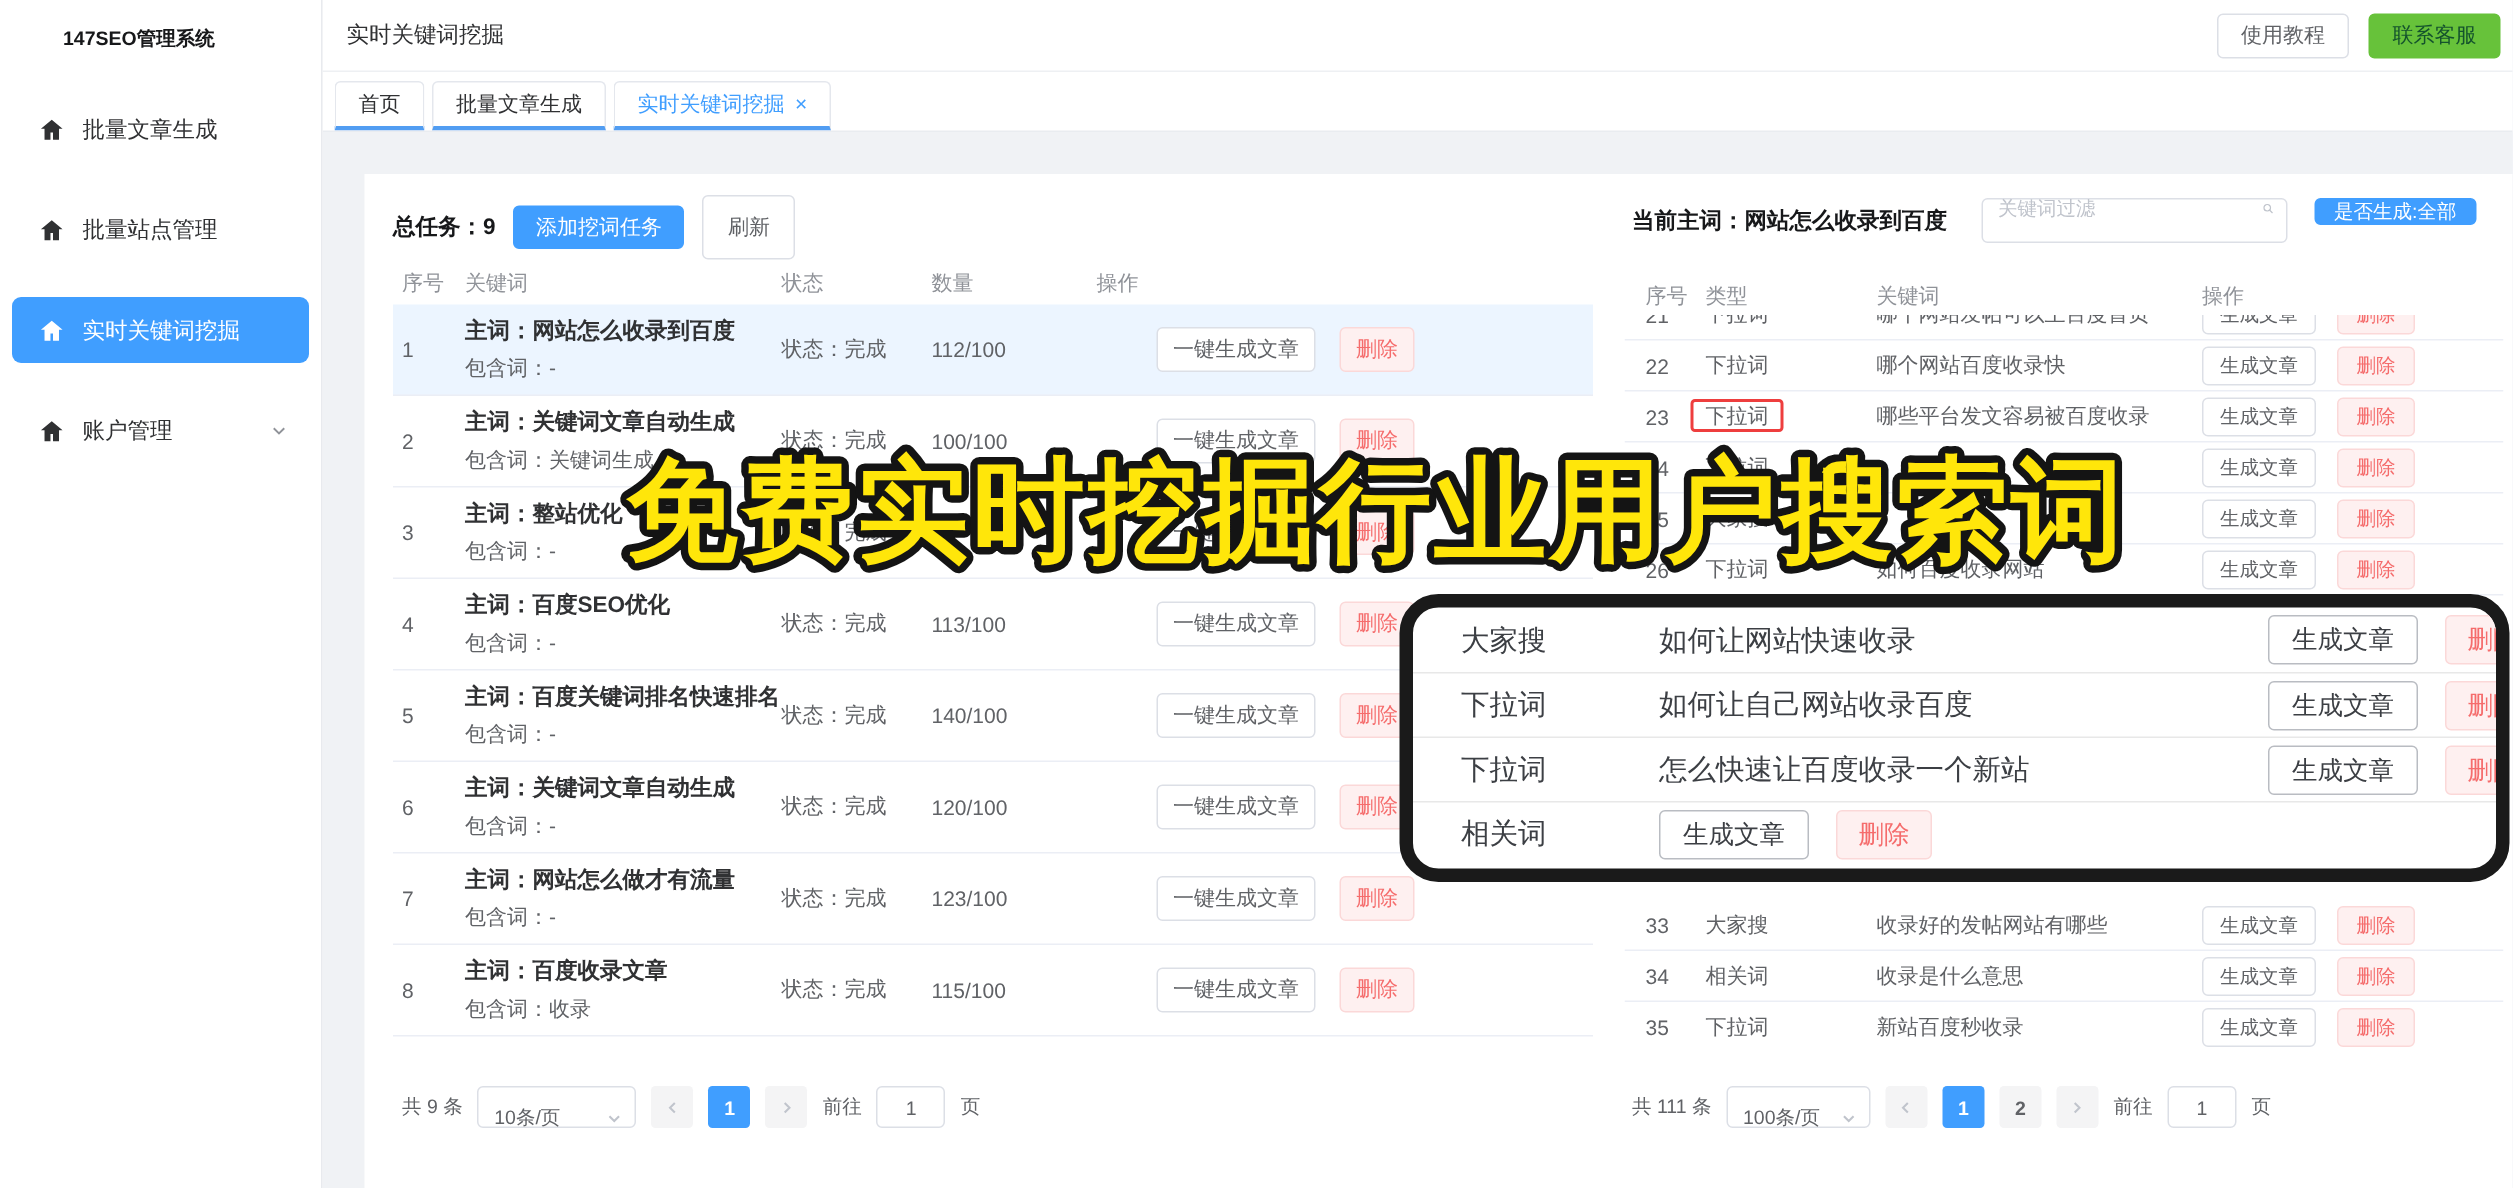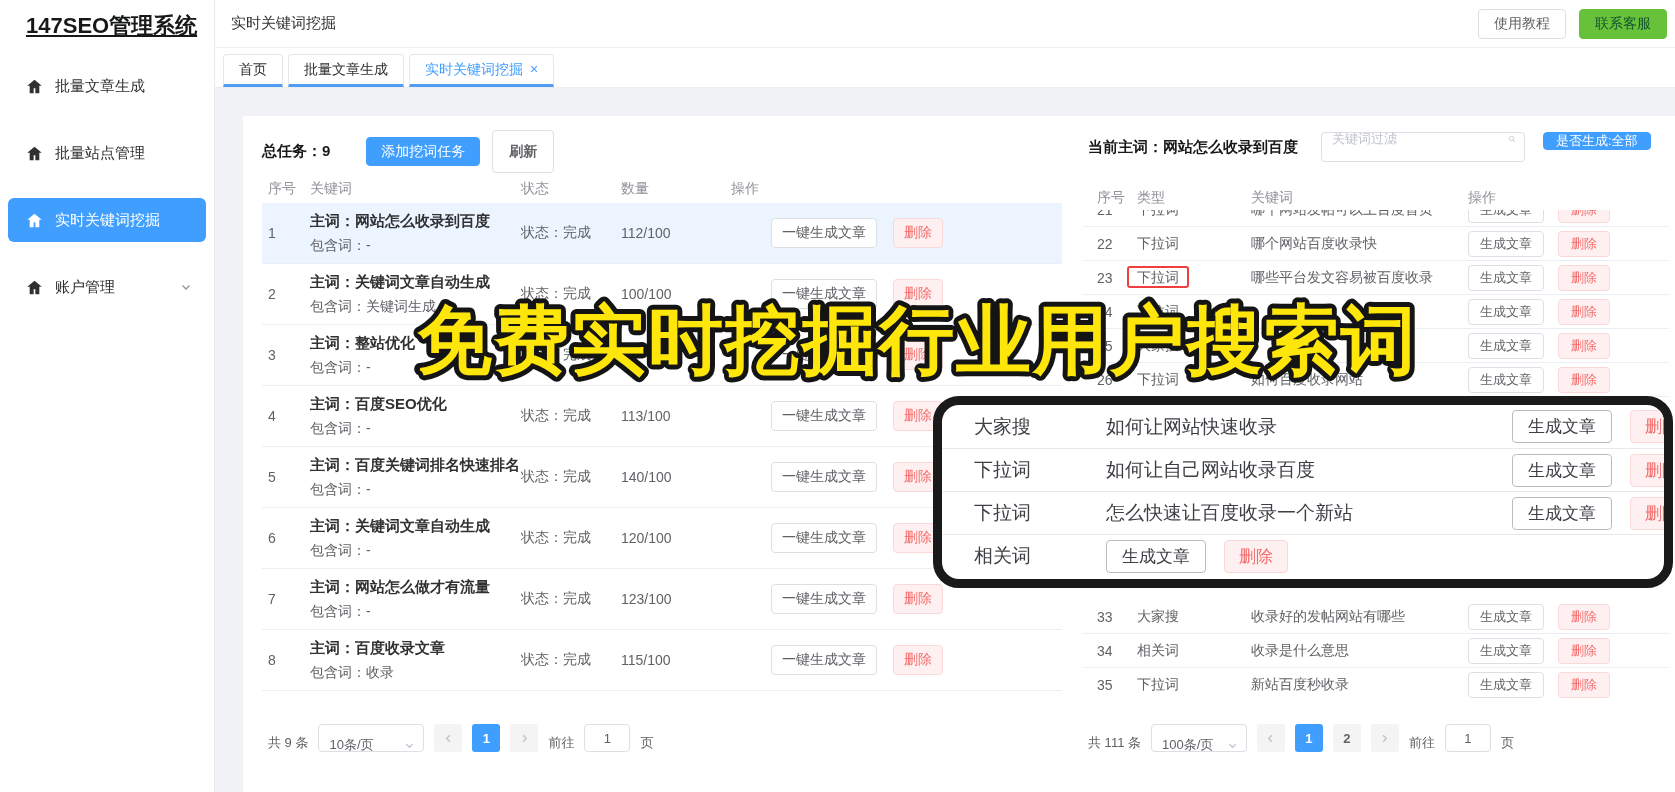--- a/index.html
+++ b/index.html
@@ -2,21 +2,21 @@
 <html><head>
 <meta charset="utf-8">
 <style>
   * { margin:0; padding:0; box-sizing:border-box; }
   html,body { width:1675px; height:792px; overflow:hidden;
     font-family:"Liberation Sans","DejaVu Sans",sans-serif; background:#f0f2f5; color:#303133; }
 
   
   .sidebar { position:absolute; left:0; top:0; width:215px; height:792px; background:#fff;
     border-right:1px solid #e8eaee; z-index:5; }
-  .brand { height:52px; line-height:52px; padding-left:26px; font-size:22px; font-weight:bold; color:#17181a;text-decoration:underline; }
+  .brand { height:52px; line-height:52px; padding-left:42px; font-size:13px; font-weight:bold; color:#17181a; }
   .menu { margin-top:12px; }
   .menu-item { display:flex; align-items:center; gap:12px; height:44px; margin:0 8px 23px 8px;
     padding-left:18px; border-radius:6px; font-size:15px; color:#303133; cursor:pointer; }
   .menu-item svg { flex:0 0 auto; }
   .menu-item.active { background:#409eff; color:#fff; }
   .chev { margin-left:auto; margin-right:14px; }
 
   
   .topbar { position:absolute; left:215px; top:0; right:0; height:48px; background:#fff;
     border-bottom:1px solid #eef0f3; display:flex; align-items:center; }
@@ -40,22 +40,22 @@
   .tab .close { color:#409eff; font-size:14px; }
 
   
   .content { position:absolute; left:215px; top:88px; right:0; bottom:0; background:#f0f2f5; }
   .card { position:absolute; left:28px; top:28px; width:1432px; height:676px; background:#fff; overflow:hidden; }
 
   
   .left-sec { position:absolute; left:19px; top:0; width:800px; }
   .toolbar { position:absolute; left:0; top:14px; display:flex; align-items:center; gap:12px; }
   .total { font-size:15px; font-weight:bold; color:#17181a; }
-  .toolbar .btn-primary { height:29px; padding:0 14px;margin-left:24px; }
-  .toolbar .btn-plain { height:43px; padding:16px 16px;font-weight:bold; }
+  .toolbar .btn-primary { height:29px; padding:0 14px; }
+  .toolbar .btn-plain { height:43px; padding:16px 16px; }
   .task-head { position:absolute; left:0; top:59px; width:100%; height:28px; }
   .task-head, .task-row { display:grid; grid-template-columns:42px 211px 100px 110px 1fr;
     padding-left:6px; align-items:center; }
   .task-head span { font-size:14px; color:#909399; }
   .task-rows { position:absolute; left:0; top:87px; width:100%; }
   .task-row { min-height:58px; border-bottom:1px solid #ebeef5; font-size:14px; color:#606266; padding-top:8px; padding-bottom:8px; }
   .task-row.hl { background:#ecf5ff; }
   .t-title { font-size:15px; font-weight:bold; color:#303133; line-height:20px; margin-bottom:6px; }
   .t-sub { font-size:14px; color:#606266; }
   .t-actions { display:flex; align-items:center; }
@@ -77,21 +77,21 @@
   .kw-rows { position:absolute; left:0; top:94px; width:100%; height:488px; overflow:hidden; }
   .kw-row { height:34px; border-bottom:1px solid #ebeef5; font-size:14px; color:#606266; }
   .kw-row.clip { margin-top:-17px; }
   .kw-spacer { height:203px; }
   .type-boxed { border:2px solid #ee3e3e; border-radius:3px; padding:1px 8px; margin-left:-10px; }
   .kw-actions { display:flex; align-items:center; }
   .kw-actions .gen { width:76px; height:26px; font-size:13px; }
   .kw-actions .del { width:52px; height:26px; margin-left:14px; font-size:13px; }
 
   
-  .pag { position:absolute; top:608px; display:flex; align-items:flex-end; gap:10px; font-size:13px; color:#606266; }
+  .pag { position:absolute; top:608px; display:flex; align-items:center; gap:10px; font-size:13px; color:#606266; }
   .pag-left { left:6px; }
   .pag-right { left:5px; }
   .pag .select { width:106px; height:28px; border:1px solid #dcdfe6; border-radius:4px; background:#fff;
     display:flex; align-items:center; justify-content:space-between; padding:14px 8px 0 10px; color:#606266; cursor:pointer; }
   .pag .select.wide { width:96px; }
   .pag .pbtn { width:28px; height:28px; border-radius:3px; background:#f4f4f5; display:flex; align-items:center;
     justify-content:center; cursor:pointer; }
   .pag .pnum { width:28px; height:28px; border-radius:3px; background:#f4f4f5; color:#606266; display:flex;
     align-items:center; justify-content:center; cursor:pointer; font-weight:bold; }
   .pag .pnum.active { background:#409eff; color:#fff; }

